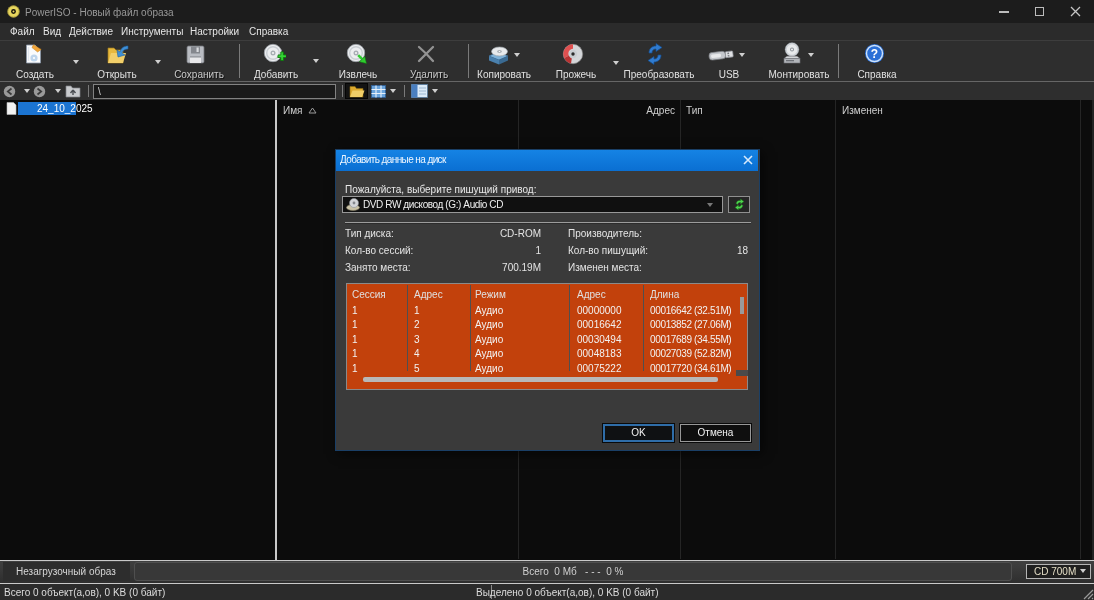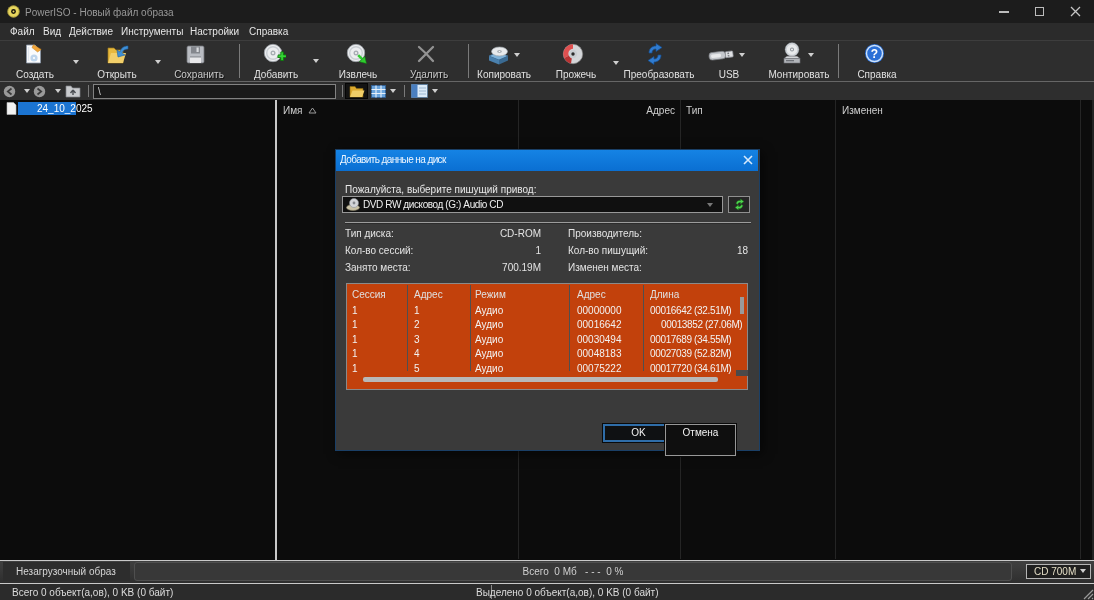--- a/index.html
+++ b/index.html
@@ -216,21 +216,21 @@
 
 <div class="a" style="left:0;top:560px;width:1094px;height:23px;background:linear-gradient(180deg,#404040,#2e2e2e);border-top:1px solid #c9c9c9"></div>
 <div class="a" style="left:3px;top:562px;width:127px;height:19px;background:#2d2d2d"></div>
 <div class="a" style="left:16px;top:566px;color:#d5d5d5">Незагрузочный образ</div>
 <div class="a" style="left:134px;top:562px;width:878px;height:19px;background:#383838;border:1px solid #4f4f4f;border-radius:3px"></div>
 <div class="a" style="left:573px;top:566px;transform:translateX(-50%);color:#cfcfcf">Всего&nbsp;&nbsp;0 Мб&nbsp;&nbsp;&nbsp;- - -&nbsp;&nbsp;0 %</div>
 <div class="a" style="left:1026px;top:564px;width:65px;height:15px;background:#1f1f1f;border:1px solid #b5b5b5;color:#e4dec6;line-height:13px;padding-left:7px">CD 700M</div>
 <div class="arw" style="left:1080px;top:569px"></div>
 
 <div class="a" style="left:0;top:583px;width:1094px;height:17px;background:#2b2b2b;border-top:1px solid #c9c9c9"></div>
-<div class="a" style="left:12px;top:587px;color:#dcdcdc">Всего 0 объект(а,ов), 0 KB (0 байт)</div>
+<div class="a" style="left:4px;top:587px;color:#dcdcdc">Всего 0 объект(а,ов), 0 KB (0 байт)</div>
 <div class="sep" style="left:491px;top:585px;height:14px;background:#8a8a8a"></div>
 <div class="a" style="left:476px;top:587px;color:#dcdcdc">Выделено 0 объект(а,ов), 0 KB (0 байт)</div>
 <svg class="a" style="left:1082px;top:588px" width="12" height="12" viewBox="0 0 12 12">
  <path d="M11 2 L2 11 M11 6 L6 11 M11 10 L10 11" stroke="#9a9a9a" stroke-width="1.2"></path>
 </svg>
 
 <div class="a" style="left:335px;top:149px;width:425px;height:302px;background:#3a3a3a;border:1.5px solid #1a3f66;box-shadow:3px 3px 10px rgba(0,0,0,0.55)">
 
  <div class="a" style="left:0;top:0;width:422px;height:21px;background:linear-gradient(180deg,#1583e4,#0a6fd2)"></div>
  <div class="a" style="left:4px;top:4px;color:#eef6ff;letter-spacing:-0.6px">Добавить данные на диск</div>
@@ -281,21 +281,21 @@
   <div class="a" style="left:303px;top:5px;color:#e0e0e0">Длина</div>
   <div class="a" style="left:5px;top:21px;color:#f2f2f2">1</div>
       <div class="a" style="left:67px;top:21px;color:#f2f2f2">1</div>
       <div class="a" style="left:128px;top:21px;color:#f2f2f2">Аудио</div>
       <div class="a" style="left:230px;top:21px;color:#f2f2f2">00000000</div>
       <div class="a" style="left:303px;top:21px;color:#f2f2f2;letter-spacing:-0.35px">00016642 (32.51M)</div>
   <div class="a" style="left:5px;top:35px;color:#f2f2f2">1</div>
       <div class="a" style="left:67px;top:35px;color:#f2f2f2">2</div>
       <div class="a" style="left:128px;top:35px;color:#f2f2f2">Аудио</div>
       <div class="a" style="left:230px;top:35px;color:#f2f2f2">00016642</div>
-      <div class="a" style="left:314px;top:35px;color:#f2f2f2;letter-spacing:-0.35px">00013852 (27.06M)</div>
+      <div class="a" style="left:303px;top:35px;color:#f2f2f2;letter-spacing:-0.35px">00013852 (27.06M)</div>
   <div class="a" style="left:5px;top:50px;color:#f2f2f2">1</div>
       <div class="a" style="left:67px;top:50px;color:#f2f2f2">3</div>
       <div class="a" style="left:128px;top:50px;color:#f2f2f2">Аудио</div>
       <div class="a" style="left:230px;top:50px;color:#f2f2f2">00030494</div>
       <div class="a" style="left:303px;top:50px;color:#f2f2f2;letter-spacing:-0.35px">00017689 (34.55M)</div>
   <div class="a" style="left:5px;top:64px;color:#f2f2f2">1</div>
       <div class="a" style="left:67px;top:64px;color:#f2f2f2">4</div>
       <div class="a" style="left:128px;top:64px;color:#f2f2f2">Аудио</div>
       <div class="a" style="left:230px;top:64px;color:#f2f2f2">00048183</div>
       <div class="a" style="left:303px;top:64px;color:#f2f2f2;letter-spacing:-0.35px">00027039 (52.82M)</div>
@@ -303,15 +303,15 @@
       <div class="a" style="left:67px;top:79px;color:#f2f2f2">5</div>
       <div class="a" style="left:128px;top:79px;color:#f2f2f2">Аудио</div>
       <div class="a" style="left:230px;top:79px;color:#f2f2f2">00075222</div>
       <div class="a" style="left:303px;top:79px;color:#f2f2f2;letter-spacing:-0.35px">00017720 (34.61M)</div>
   <div class="a" style="left:393px;top:13px;width:4px;height:17px;background:#9a9a9a"></div>
   <div class="a" style="left:16px;top:93px;width:355px;height:5px;background:#b8b8b8;border-radius:2px"></div>
   <div class="a" style="left:389px;top:86px;width:12px;height:6px;background:#4a4a4a"></div>
  </div>
 
  <div class="a" style="left:267px;top:274px;width:71px;height:18px;background:#0f1113;border:2px solid #2f6da8;box-shadow:0 0 0 1px #0a0a0a;color:#f2f2f2;text-align:center;line-height:14px">OK</div>
- <div class="a" style="left:329px;top:274px;width:71px;height:32px;background:#0f0f0f;border:1px solid #989898;box-shadow:0 0 0 1px #0a0a0a;color:#f2f2f2;text-align:center;line-height:16px">Отмена</div>
+ <div class="a" style="left:344px;top:274px;width:71px;height:18px;background:#0f0f0f;border:1px solid #989898;box-shadow:0 0 0 1px #0a0a0a;color:#f2f2f2;text-align:center;line-height:16px">Отмена</div>
 </div>
 <div class="a" style="left:1092px;top:100px;width:2px;height:460px;background:#232323"></div>
 
 </body></html>

